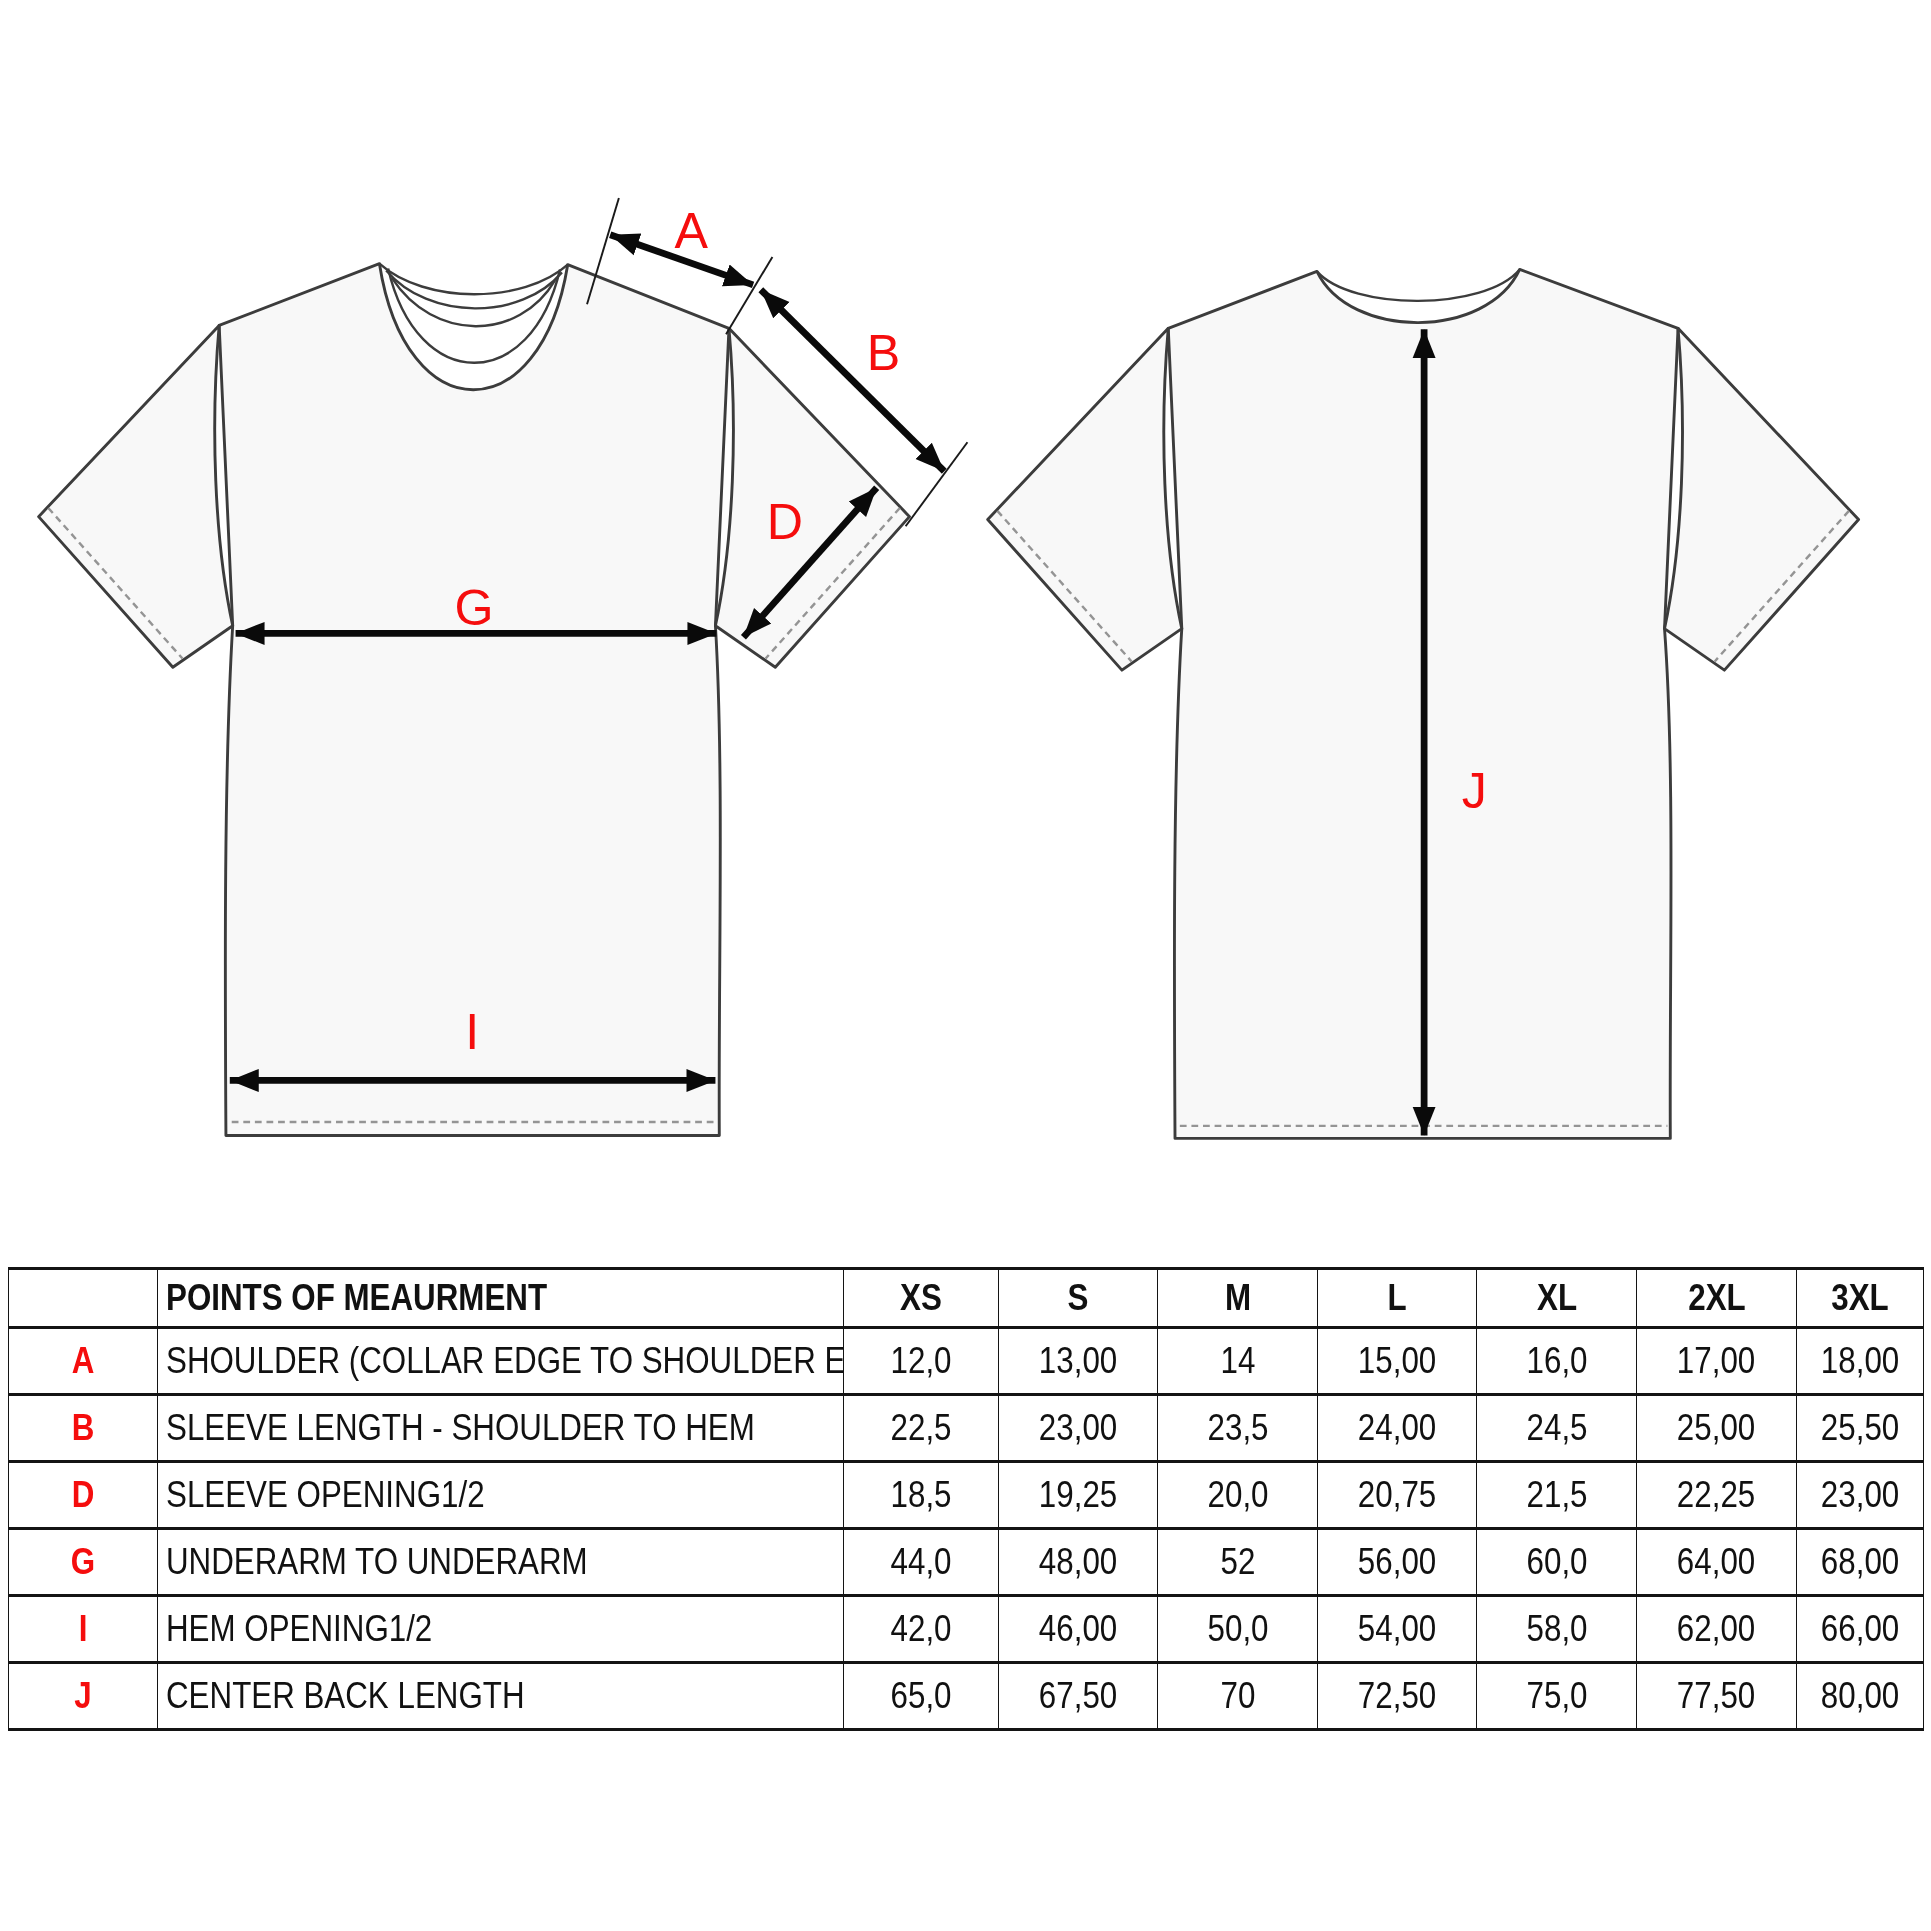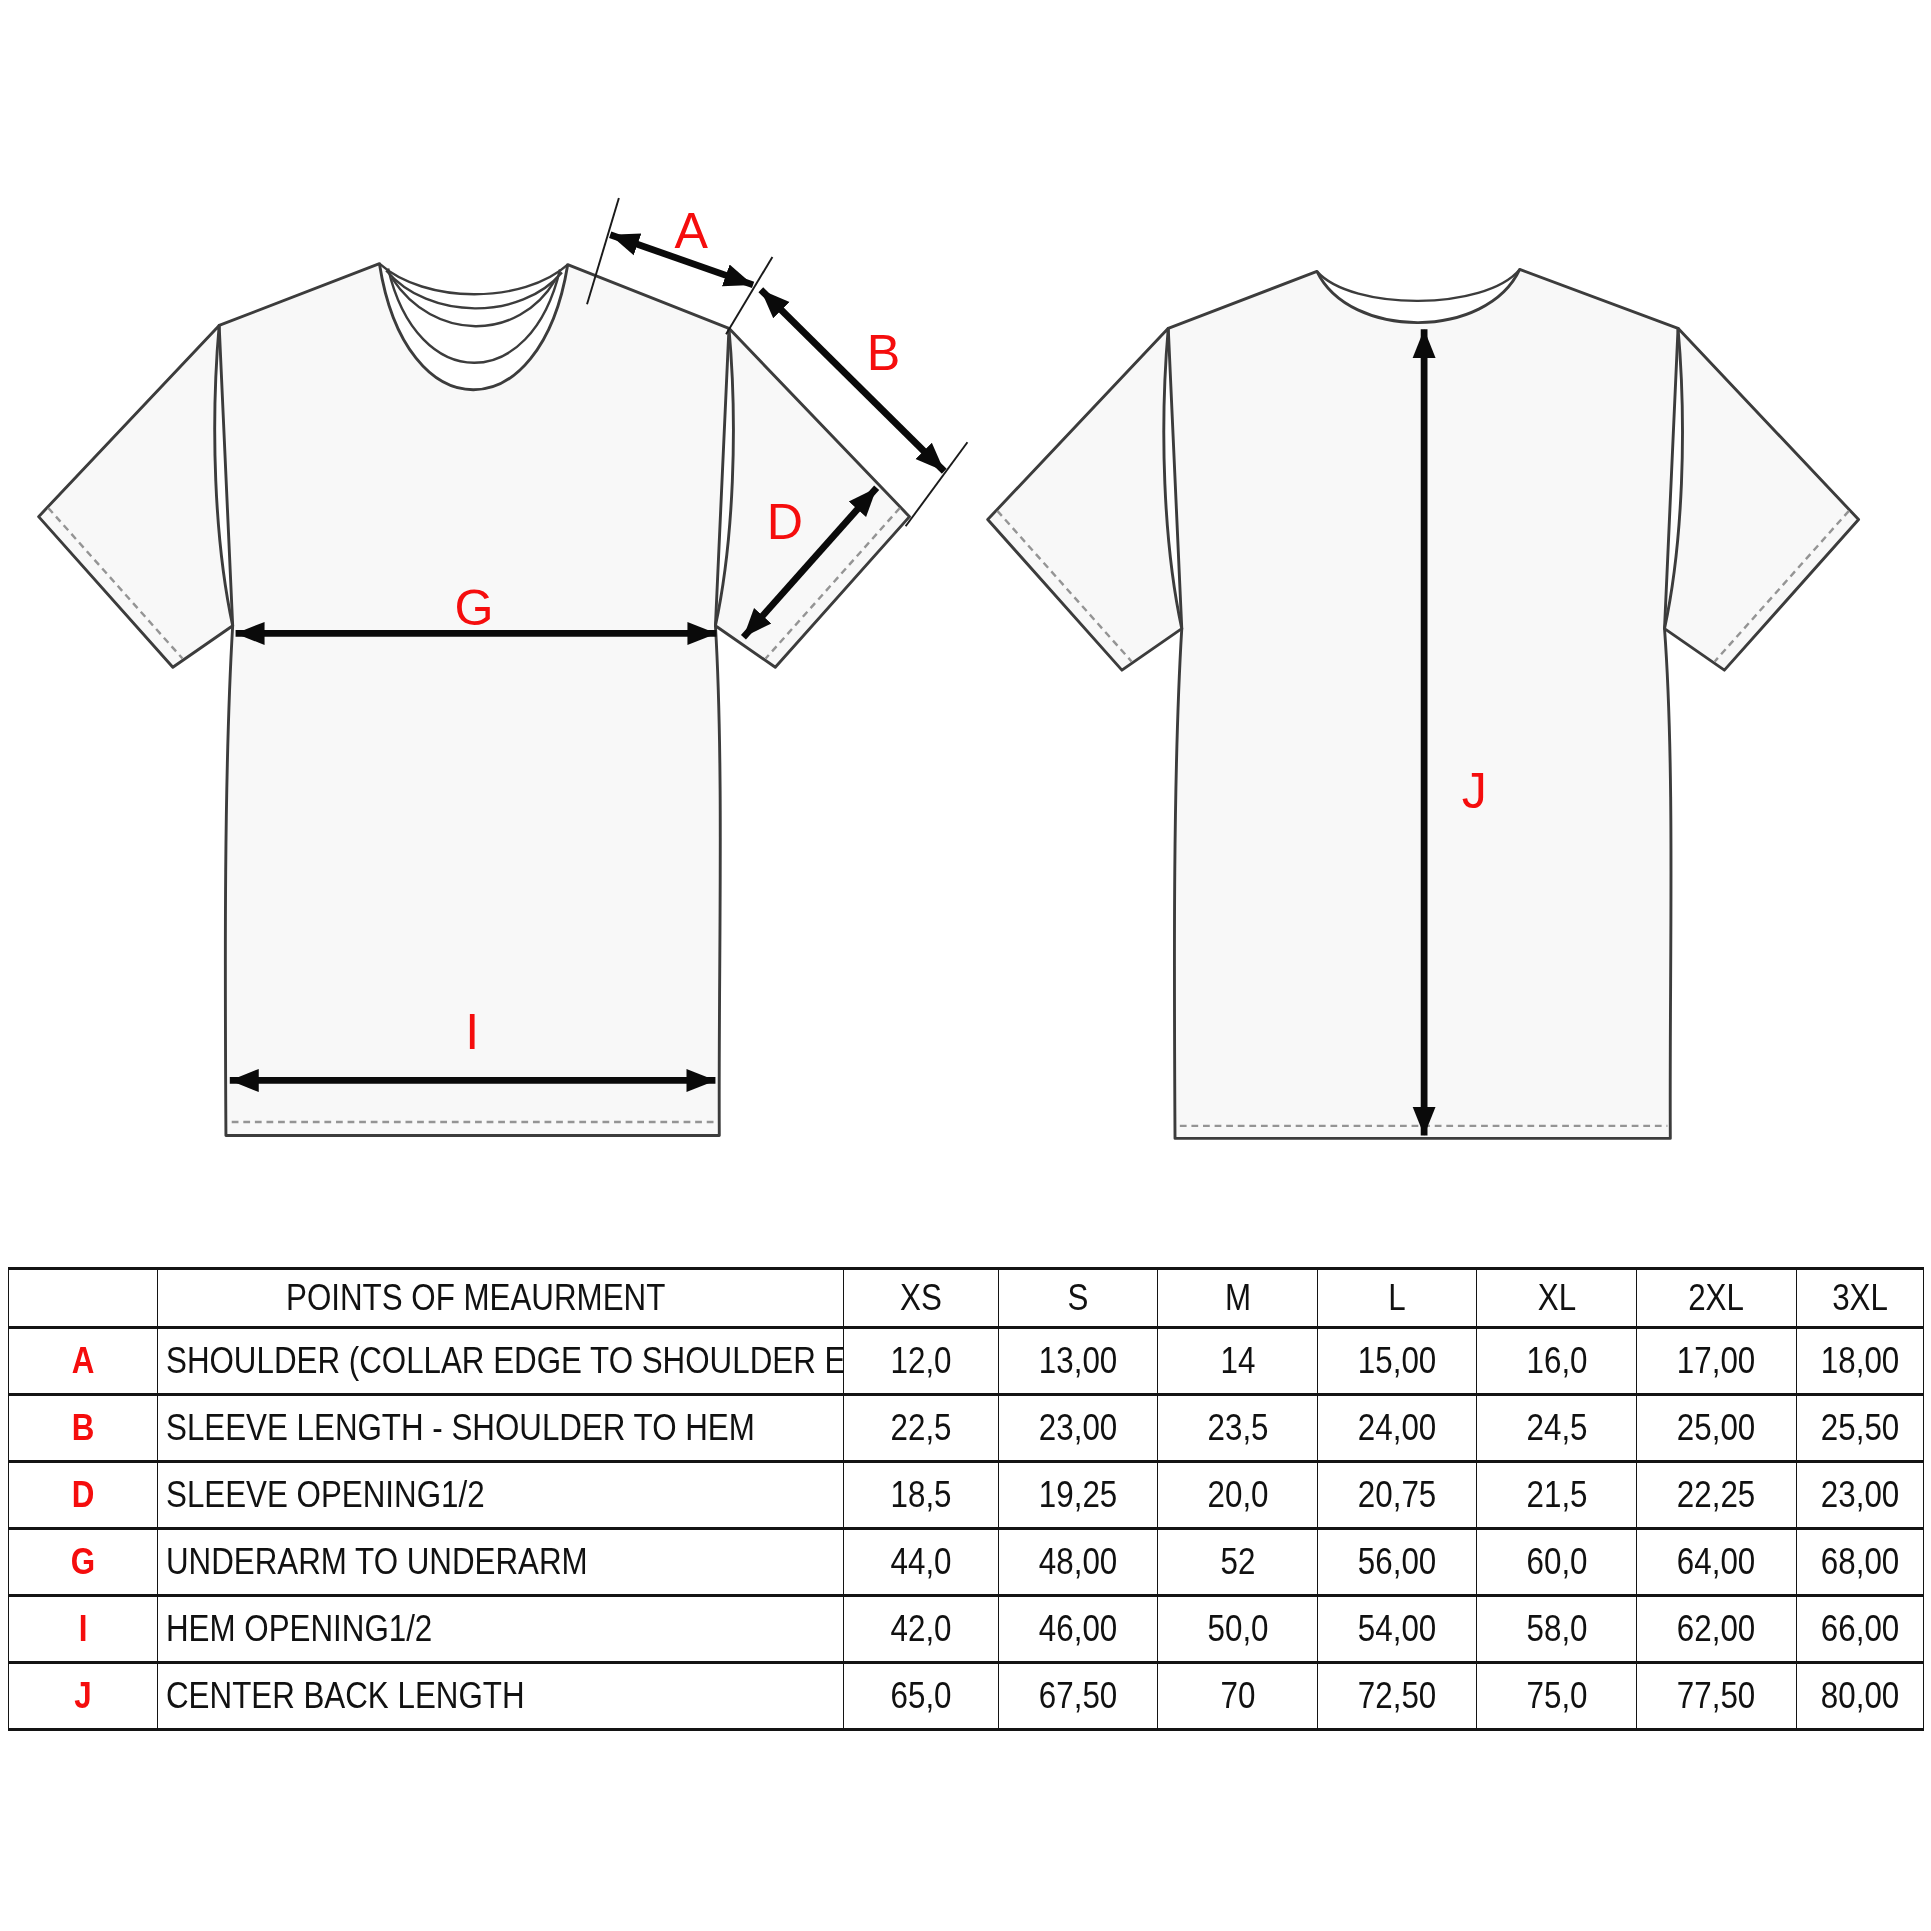--- a/index.html
+++ b/index.html
@@ -16,21 +16,21 @@
   .mlabel{font-family:"Liberation Sans",sans-serif;font-size:52px;text-anchor:middle;}
   table.size-table{
     position:absolute;left:7.7px;top:1267px;width:1916px;
     border-collapse:collapse;table-layout:fixed;background:#fff;
   }
   table.size-table td{
     border-left:1.9px solid #141414;border-right:1.9px solid #141414;
     border-top:3.9px solid #141414;border-bottom:3.9px solid #141414;
     font-size:36px;overflow:hidden;white-space:nowrap;
   }
-  table.size-table tr.hdr td{height:54px;font-weight:normal;text-align:center;}
+  table.size-table tr.hdr td{height:54px;font-weight:bold;}
   table.size-table tr.datarow td{height:62px;}
   td.c{text-align:center;}
   td.name{text-align:left;padding-left:8.7px;}
   td.letter{text-align:center;font-weight:bold;color:#f50d0d;font-size:37px;}
   .cx{display:inline-block;transform:scaleX(0.87);transform-origin:center center;}
   .cxl{display:inline-block;transform:scaleX(0.87);transform-origin:left center;}
 </style>
 </head>
 <body>
 

